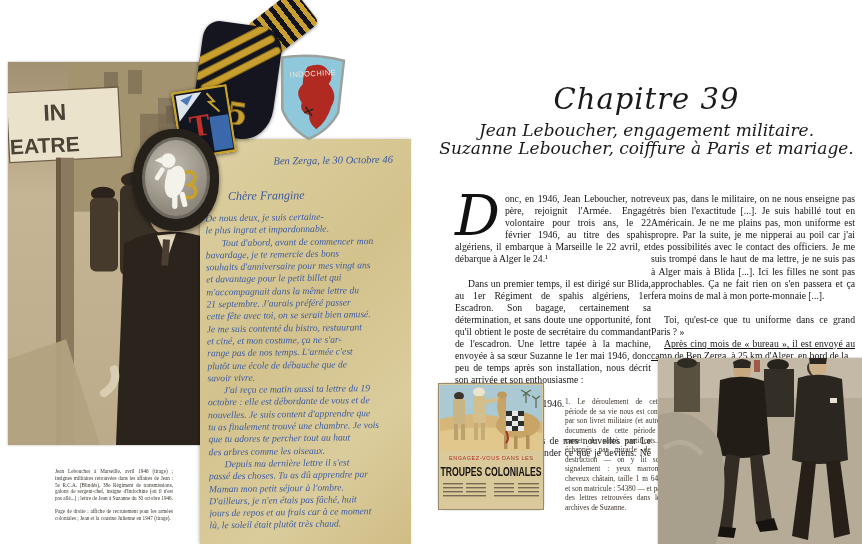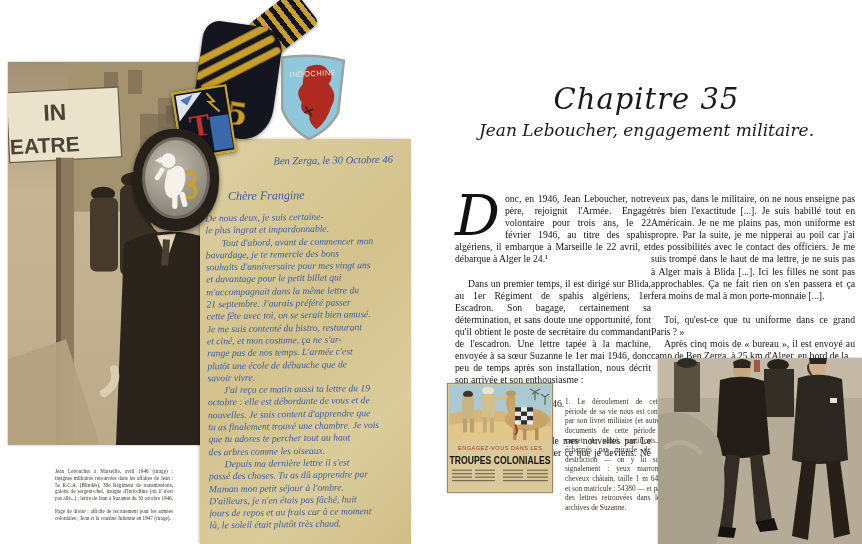--- a/index.html
+++ b/index.html
@@ -55,28 +55,28 @@
                  font-family:"DejaVu Serif",serif;font-style:italic;font-weight:500;
                  font-size:29px;color:#1a1a1a;letter-spacing:1px;}
   .chapter-subtitle{position:absolute;left:0;top:122px;width:100%;text-align:center;
                     font-family:"DejaVu Serif",serif;font-style:italic;font-size:17px;
                     line-height:17.5px;color:#1a1a1a;}
   .col{position:absolute;top:193px;font-size:9.7px;line-height:12.1px;text-align:justify;}
   .col1{left:24px;width:196px;}
   .col2{left:220px;width:204px;}
   .col p{margin:0;}
   .col p.indent{text-indent:13px;margin-top:12px;}
-  .col p.gap{margin-top:0;}
+  .col p.gap{margin-top:0;text-decoration:underline;}
   .quote-line{padding-left:13px;}
   .quote-gap{margin-top:12px !important;}
   .dropcap{float:left;font-family:"DejaVu Serif",serif;font-style:italic;font-size:56px;
            line-height:42px;padding:2px 5px 0 0;color:#111;}
 
-  .poster{position:absolute;left:16px;top:383px;width:106px;height:110px;margin:0;
-          box-shadow:0 0 2px rgba(0,0,0,.3);}
+  .poster{position:absolute;left:7px;top:383px;width:106px;height:127px;margin:0;
+          box-shadow:0 0 2px rgba(0,0,0,.3);border-radius:7px;}
   .poster svg{display:block;width:100%;height:100%;}
 
   .footnote{position:absolute;left:134px;top:397px;width:98px;font-size:7.3px;line-height:1.32;
             color:#3c342a;text-align:justify;}
   .page-number{position:absolute;left:214px;top:511px;width:24px;text-align:right;
                font-size:10.5px;color:#1a1a1a;}
   .photo-street{position:absolute;left:227px;top:358px;width:204px;height:186px;margin:0;
                 box-shadow:0 0 2px rgba(0,0,0,.35);}
   .photo-street svg{display:block;width:100%;height:100%;}
 </style>
@@ -223,23 +223,24 @@
     </div>
 
     <div class="caption">
       <p>Jean Leboucher à Marseille, avril 1946 (tirage) ; insignes militaires retrouvées dans les affaires de Jean : 5e R.C.A. (Blindés), 38e Régiment de transmissions, galons de sergent-chef, insigne d'Indochine (où il n'est pas allé...) ; lettre de Jean à Suzanne du 30 octobre 1946.</p>
       <p>Page de droite : affiche de recrutement pour les armées coloniales ; Jean et la cousine Julienne en 1947 (tirage).</p>
     </div>
   </section>
 
   <section class="page page-right">
 
-    <h1 class="chapter-title">Chapitre 35</h1>
+    <h1 class="chapter-title">Chapitre 39</h1>
     <div class="chapter-subtitle">
       <div>Jean Leboucher, engagement militaire.</div>
+      <div>Suzanne Leboucher, coiffure à Paris et mariage.</div>
     </div>
 
     <div class="col col1">
       <p><span class="dropcap">D</span><span>onc, en 1946, Jean Leboucher, notre père, rejoignit l'Armée. Engagé volontaire pour trois ans, le 22 février 1946, au titre des spahis algériens, il embarque à Marseille le 22 avril, et débarque à Alger le 24.¹</span></p>
       <p class="indent">Dans un premier temps, il est dirigé sur Blida, au 1er Régiment de spahis algériens, 1er Escadron. Son bagage, certainement sa détermination, et sans doute une opportunité, font qu'il obtient le poste de secrétaire du commandant de l'escadron.  Une lettre tapée à la machine, envoyée à sa sœur Suzanne le 1er mai 1946, donc peu de temps après son installation, nous décrit son arrivée et son enthousiasme :</p>
       <p class="quote-line quote-gap">« Alger, le 1er mai 1946.</p>
       <p class="quote-line">Ma chère frangine,</p>
       <p class="indent">Malgré que tu aies de mes nouvelles par Le Mans, tu dois te demander ce que je deviens. Ne m'en</p>
     </div>
 

